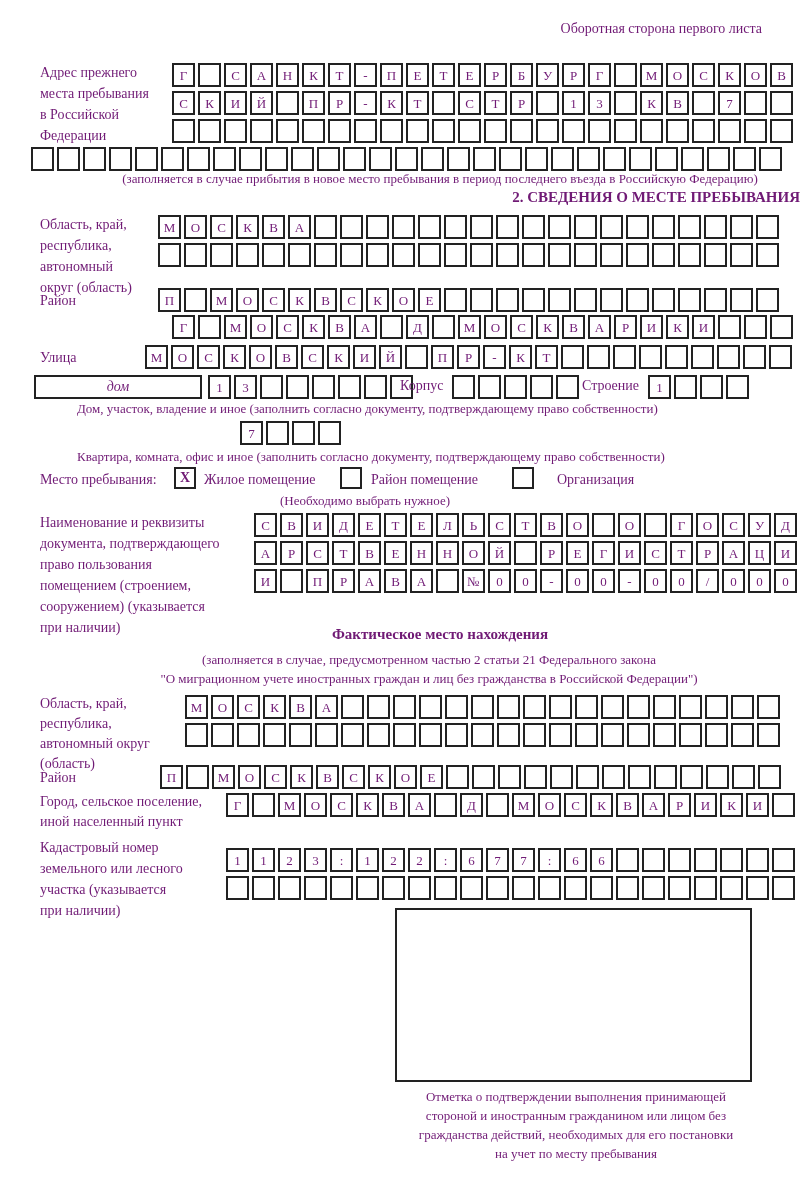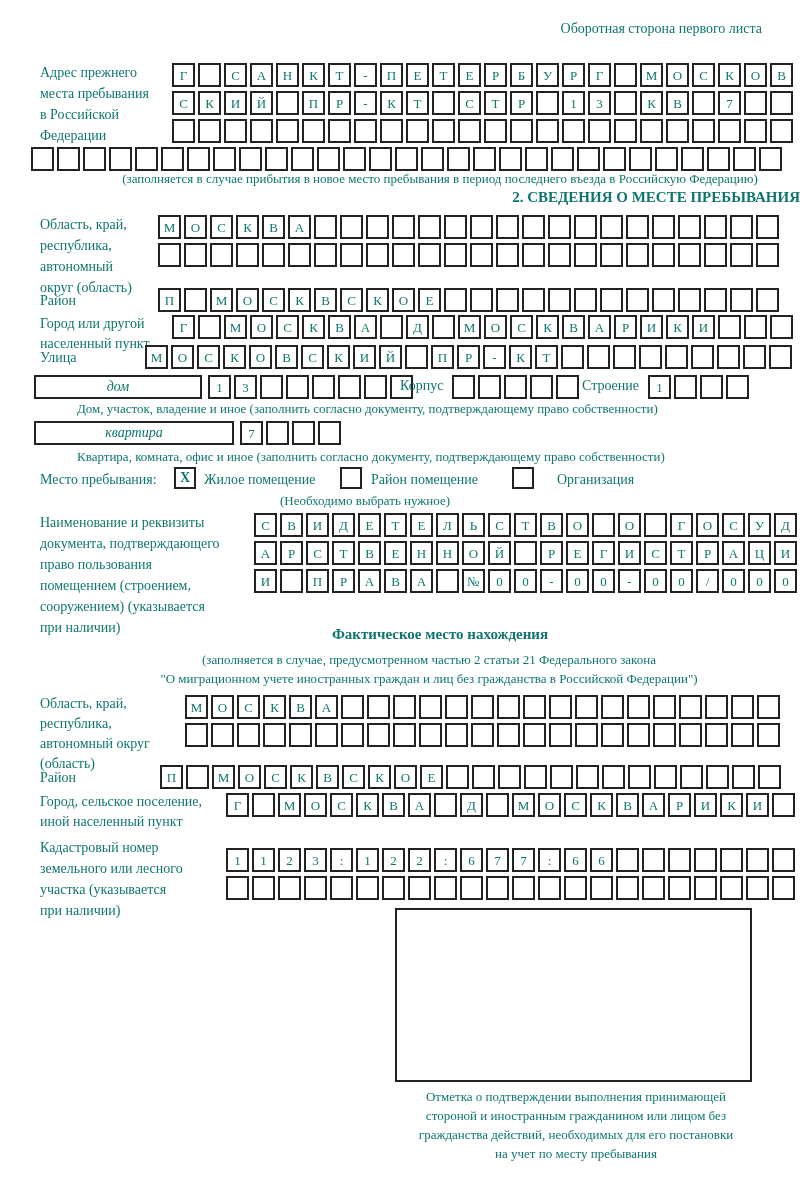--- a/index.html
+++ b/index.html
@@ -1,17 +1,17 @@
 <!DOCTYPE html>
 <html><head>
 <meta charset="utf-8">
 <style>
   html,body{margin:0;padding:0;background:#fff;}
   .page{position:relative;width:800px;height:1180px;background:#fff;
-        font-family:"Liberation Serif",serif;color:#0f766e;overflow:hidden;}
+        font-family:"Liberation Serif",serif;color:#701a75;overflow:hidden;}
   .abs{position:absolute;}
   .lbl{font-size:14px;line-height:21px;}
   .lbl.tight{line-height:20px;}
   .caption{font-size:13px;margin-left:40px;}
   .center{left:0;width:800px;text-align:center;}
   .title{font-weight:bold;font-size:15px;}
   .cellrow{position:absolute;display:flex;gap:3px;}
   .cell{width:19px;height:20px;border:2px solid #222;background:#fff;
         display:flex;align-items:center;justify-content:center;
         font-size:13px;line-height:1;}
@@ -231,24 +231,20 @@
       <span class="cell"></span>
       <span class="cell"></span>
       <span class="cell"></span>
       <span class="cell"></span>
       <span class="cell"></span>
       <span class="cell"></span>
       <span class="cell"></span>
       <span class="cell"></span>
     </div>
 
-  <div class="abs lbl tight" style="left:40px;top:314px;width:135px;">
-      <div>Город или другой</div>
-      <div>населенный пункт</div>
-    </div>
   <div class="cellrow" style="left:172px;top:315px;">
       <span class="cell">Г</span>
       <span class="cell"></span>
       <span class="cell">М</span>
       <span class="cell">О</span>
       <span class="cell">С</span>
       <span class="cell">К</span>
       <span class="cell">В</span>
       <span class="cell">А</span>
       <span class="cell"></span>
@@ -319,21 +315,20 @@
     </div>
   <div class="inline-lbl" style="left:582px;top:378px;">Строение</div>
   <div class="cellrow" style="left:648px;top:375px;">
       <span class="cell">1</span>
       <span class="cell"></span>
       <span class="cell"></span>
       <span class="cell"></span>
     </div>
   <div class="abs caption" style="left:37px;top:401px;">Дом, участок, владение и иное (заполнить согласно документу, подтверждающему право собственности)</div>
 
-  <div class="wide-box" style="left:34px;top:421px;width:196px;">квартира</div>
   <div class="cellrow" style="left:240px;top:421px;">
       <span class="cell">7</span>
       <span class="cell"></span>
       <span class="cell"></span>
       <span class="cell"></span>
     </div>
   <div class="abs caption" style="left:37px;top:449px;">Квартира, комната, офис и иное (заполнить согласно документу, подтверждающему право собственности)</div>
 
   <div class="abs lbl" style="left:40px;top:469px;">Место пребывания:</div>
   <div class="checkbox" style="left:174px;top:467px;">X</div>

